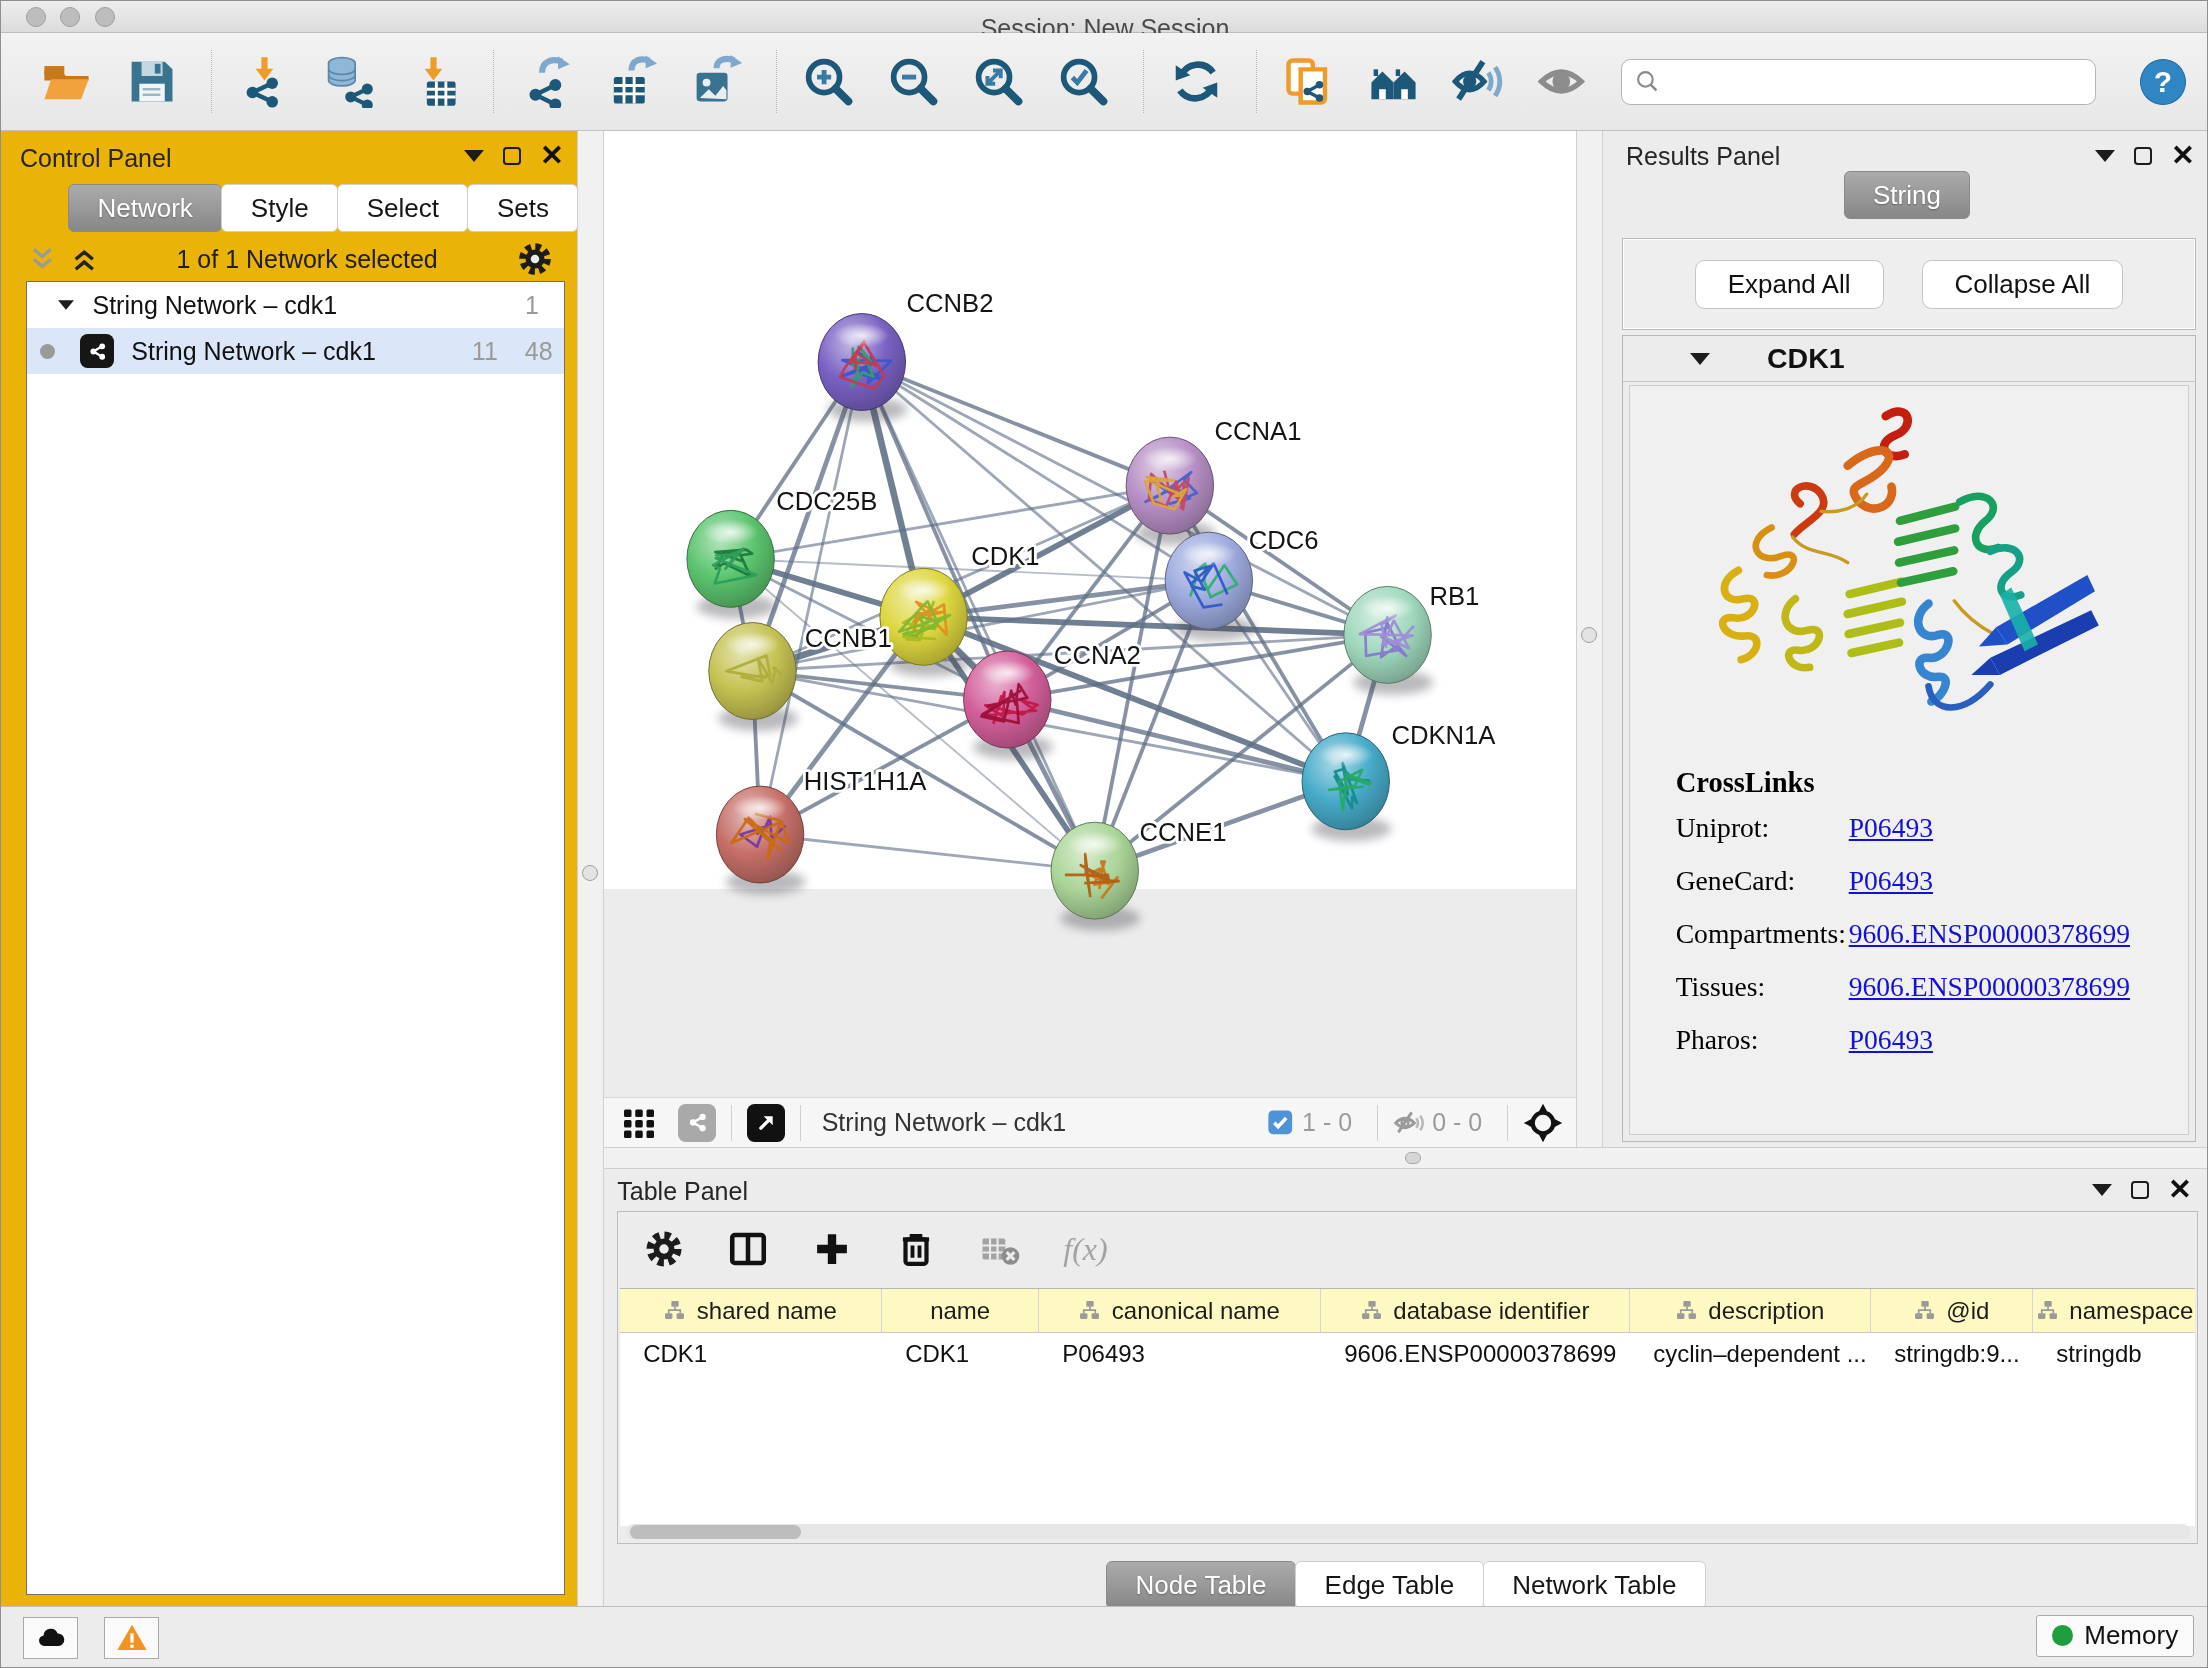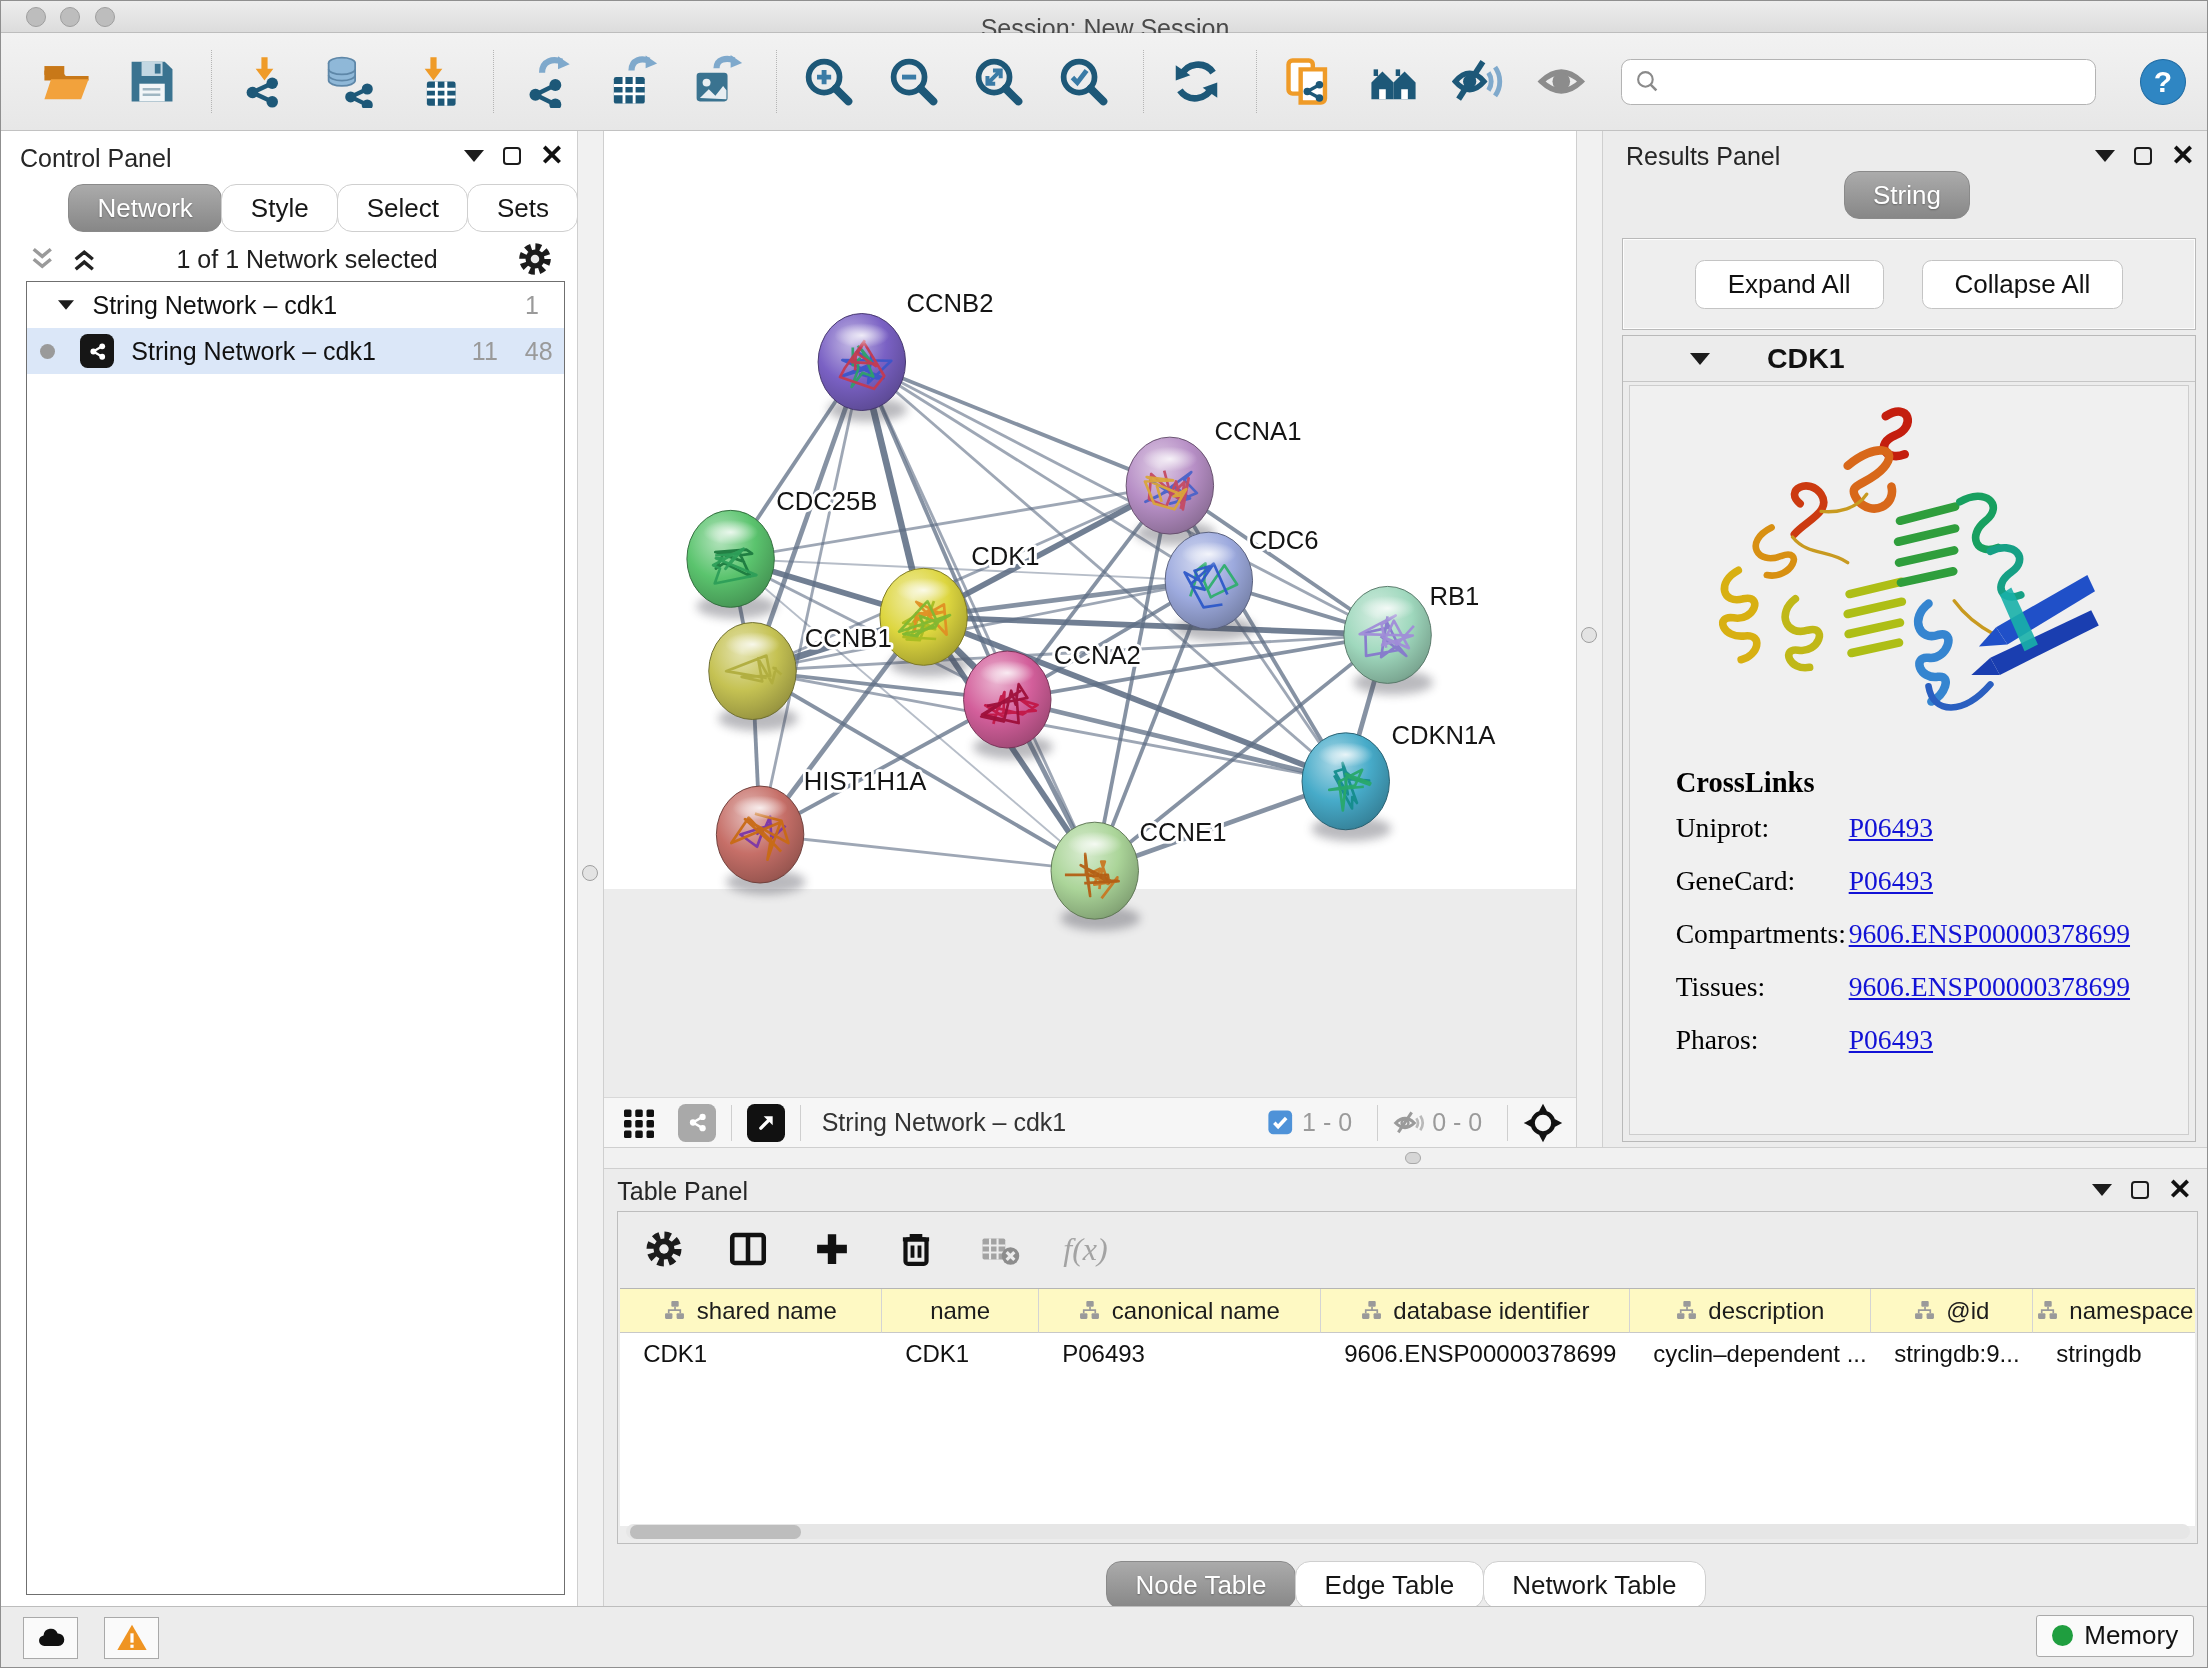--- a/index.html
+++ b/index.html
@@ -33,26 +33,26 @@
 
   
   .panel-title{font-size:25px;color:#262626;}
   .ph-icons{display:flex;align-items:center;gap:19px;}
   .tri-down{width:0;height:0;border-left:10.5px solid transparent;border-right:10.5px solid transparent;
     border-top:12.4px solid #1c1c1c;}
   .float-sq{width:18px;height:18px;border:2.4px solid #1c1c1c;border-radius:3.8px;}
   .x-ico{font-size:28.5px;font-weight:bold;color:#111;line-height:19px;}
 
   .tab{height:48px;padding:0 28.5px;background:#fff;border:1px solid #cfcfcf;color:#161616;
-    font-size:26px;display:flex;align-items:center;border-radius:15px;margin-left:-1px;}
+    font-size:26px;display:flex;align-items:center;border-radius:6px;margin-left:-1px;}
   .tab.active{background:linear-gradient(#ababab,#878787);color:#fff;border-color:#8a8a8a;
     text-shadow:0 1px 1.9px rgba(0,0,0,.3);}
 
   
-  .control-panel{position:absolute;left:0;top:130px;width:578px;height:1475px;background:#ffffff;padding-left:24px;}
+  .control-panel{position:absolute;left:0;top:130px;width:578px;height:1475px;background:#eab308;padding-left:24px;}
   .cp-header{position:absolute;left:19px;top:13.3px;}
   .cp-hicons{position:absolute;right:15px;top:15px;}
   .cp-tabs{position:absolute;left:68px;top:53px;display:flex;}
   .cp-sub{position:absolute;left:0;top:107px;width:578px;height:42px;display:flex;align-items:center;}
   .cp-sub .status{flex:1;text-align:center;font-size:25px;color:#202020;}
   .cp-tree{position:absolute;left:25px;top:150px;width:539px;height:1314px;background:#fff;
     border:1.9px solid #6f6f6f;}
   .tree-row{height:46px;display:flex;align-items:center;font-size:25px;color:#111;position:relative;}
   .tree-row.selected{background:#dbe7f8;}
   .tree-count{position:absolute;right:25px;color:#9a9a9a;}

